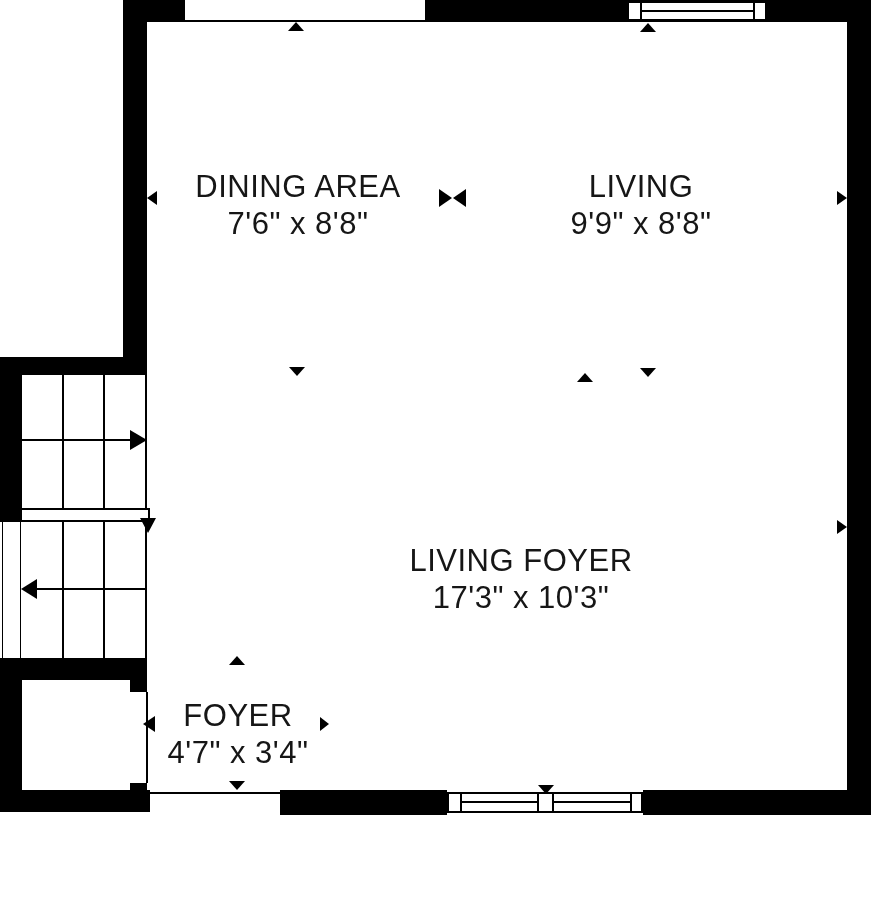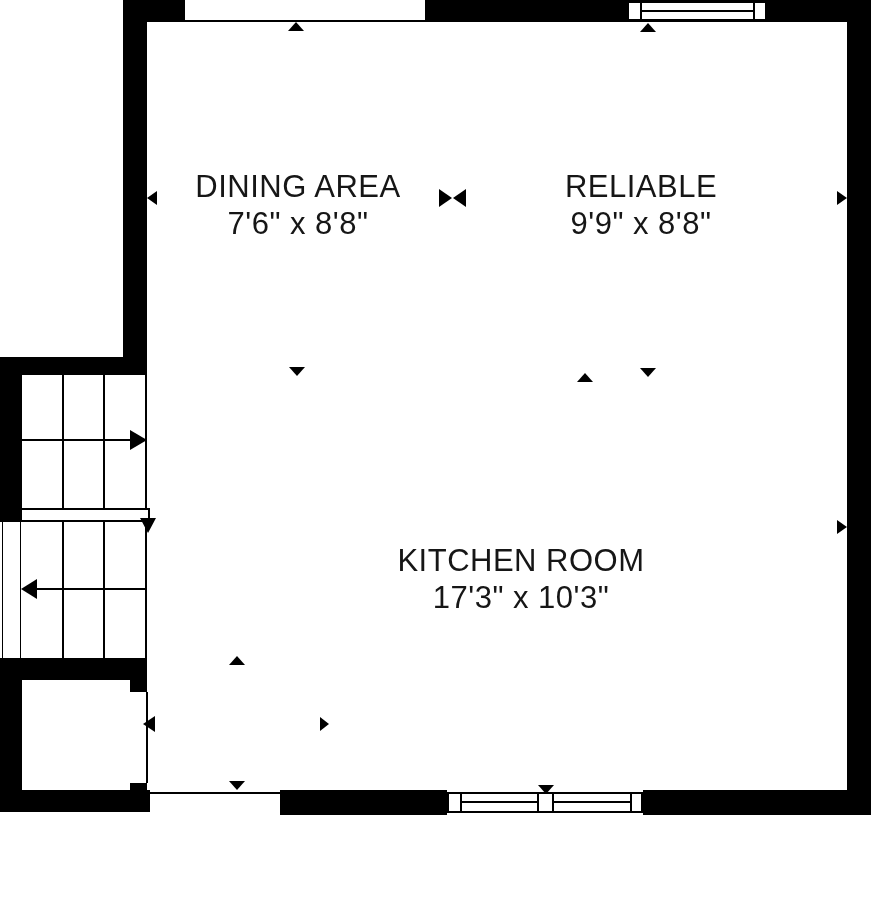--- a/index.html
+++ b/index.html
@@ -122,22 +122,26 @@
   <div class="abs" style="left:439px;top:189px;width:27px;height:18px">
     <div class="tri" style="left:0;top:0;border-left:13px solid var(--wall);border-top:9px solid transparent;border-bottom:9px solid transparent"></div>
     <div class="tri" style="left:14px;top:0;border-right:13px solid var(--wall);border-top:9px solid transparent;border-bottom:9px solid transparent"></div>
   </div>
 
   <div class="room-label" style="left:298px;top:168px">
     <div>DINING AREA</div>
     <div>7'6" x 8'8"</div>
   </div>
   <div class="room-label" style="left:641px;top:168px">
-    <div>RELIABLE</div>
+    <div>LIVING</div>
     <div>9'9" x 8'8"</div>
   </div>
   <div class="room-label" style="left:521px;top:542px">
-    <div>KITCHEN ROOM</div>
+    <div>LIVING FOYER</div>
     <div>17'3" x 10'3"</div>
+  </div>
+  <div class="room-label" style="left:238px;top:697px">
+    <div>FOYER</div>
+    <div>4'7" x 3'4"</div>
   </div>
 
 
 </div>
 
 </body></html>

